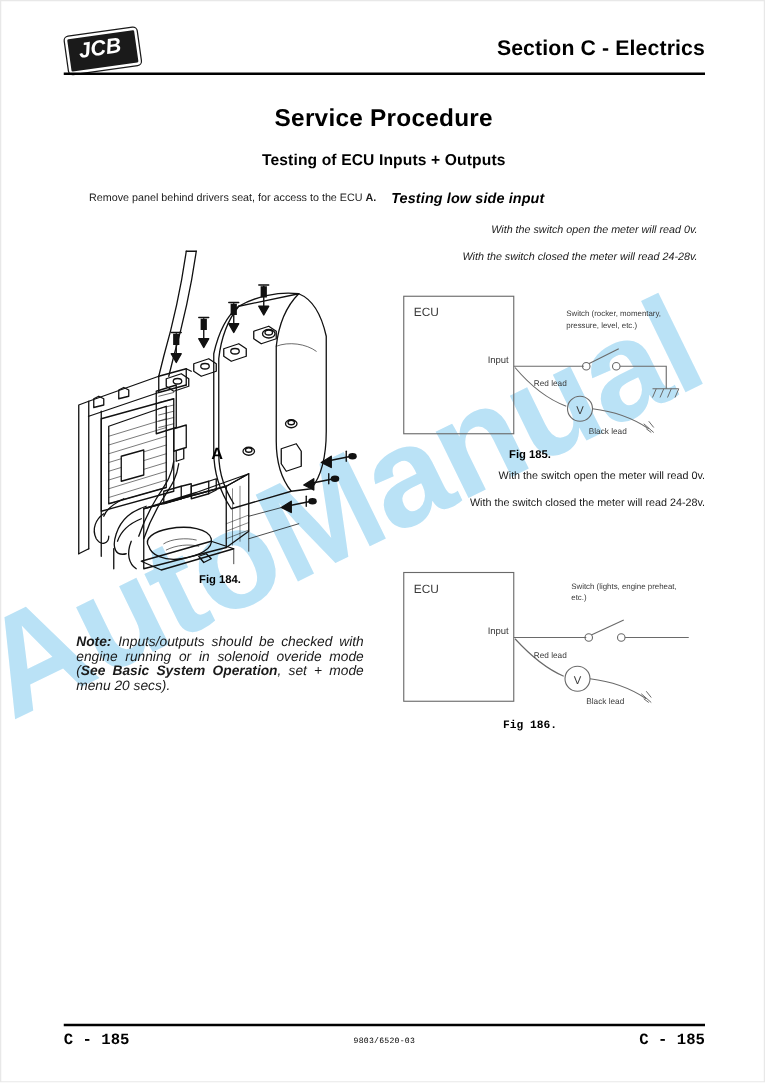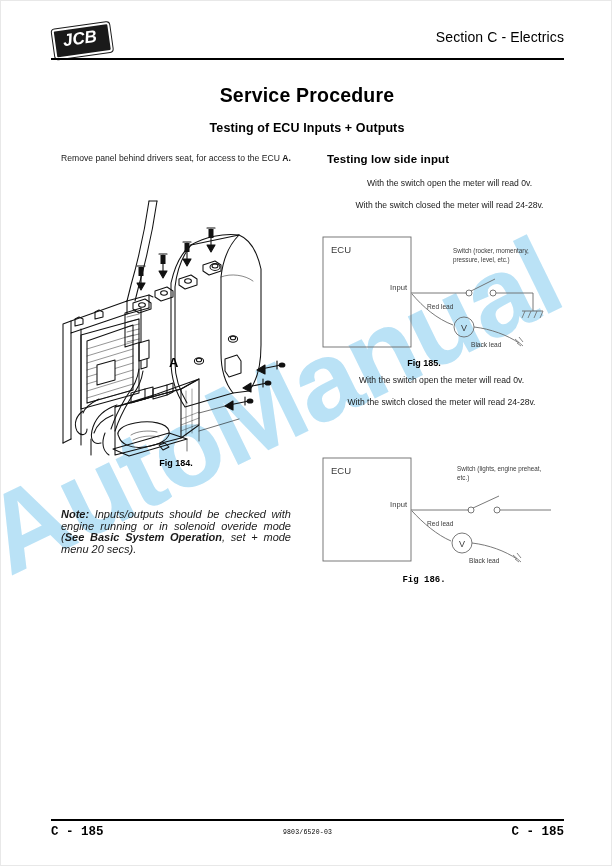--- a/index.html
+++ b/index.html
@@ -84,22 +84,22 @@
     font-family: "Liberation Sans", sans-serif;
     font-weight: bold;
     font-style: italic;
     font-size: 17px;
     letter-spacing: 0px;
   }
   #section-title {
     position: absolute;
     right: 0;
     top: 6px;
-    font-size: 14px;
-    font-weight: normal;
+    font-size: 17px;
+    font-weight: bold;
     letter-spacing: 0.1px;
   }
   #header-rule {
     position: absolute;
     left: 50px;
     top: 57px;
     width: 513px;
     height: 2px;
     background: #000000;
     z-index: 10;
@@ -128,30 +128,30 @@
     letter-spacing: 0.1px;
     z-index: 10;
   }
 
   
   .col {
     position: absolute;
     z-index: 10;
   }
   #col-left  { left: 50px;  top: 152px; width: 250px; }
-  #col-right { left: 326px; top: 152px; width: 245px; }
+  #col-right { left: 312px; top: 152px; width: 245px; font-style: italic; }
 
   .body-text {
     font-size: 8.6px;
     line-height: 11.6px;
     text-align: justify;
     margin: 0 0 10px 0;
     color: #1a1a1a;
   }
-  .body-text.plain { text-align: center; }
+  .body-text.plain { text-align: right; }
   .body-text b { font-weight: bold; }
   .note-text {
     font-size: 11px;
     line-height: 11.6px;
     text-align: justify;
     font-style: italic;
     margin: 10px;
     color: #1a1a1a;
   }
   .note-text b { font-weight: bold; font-style: italic; }

